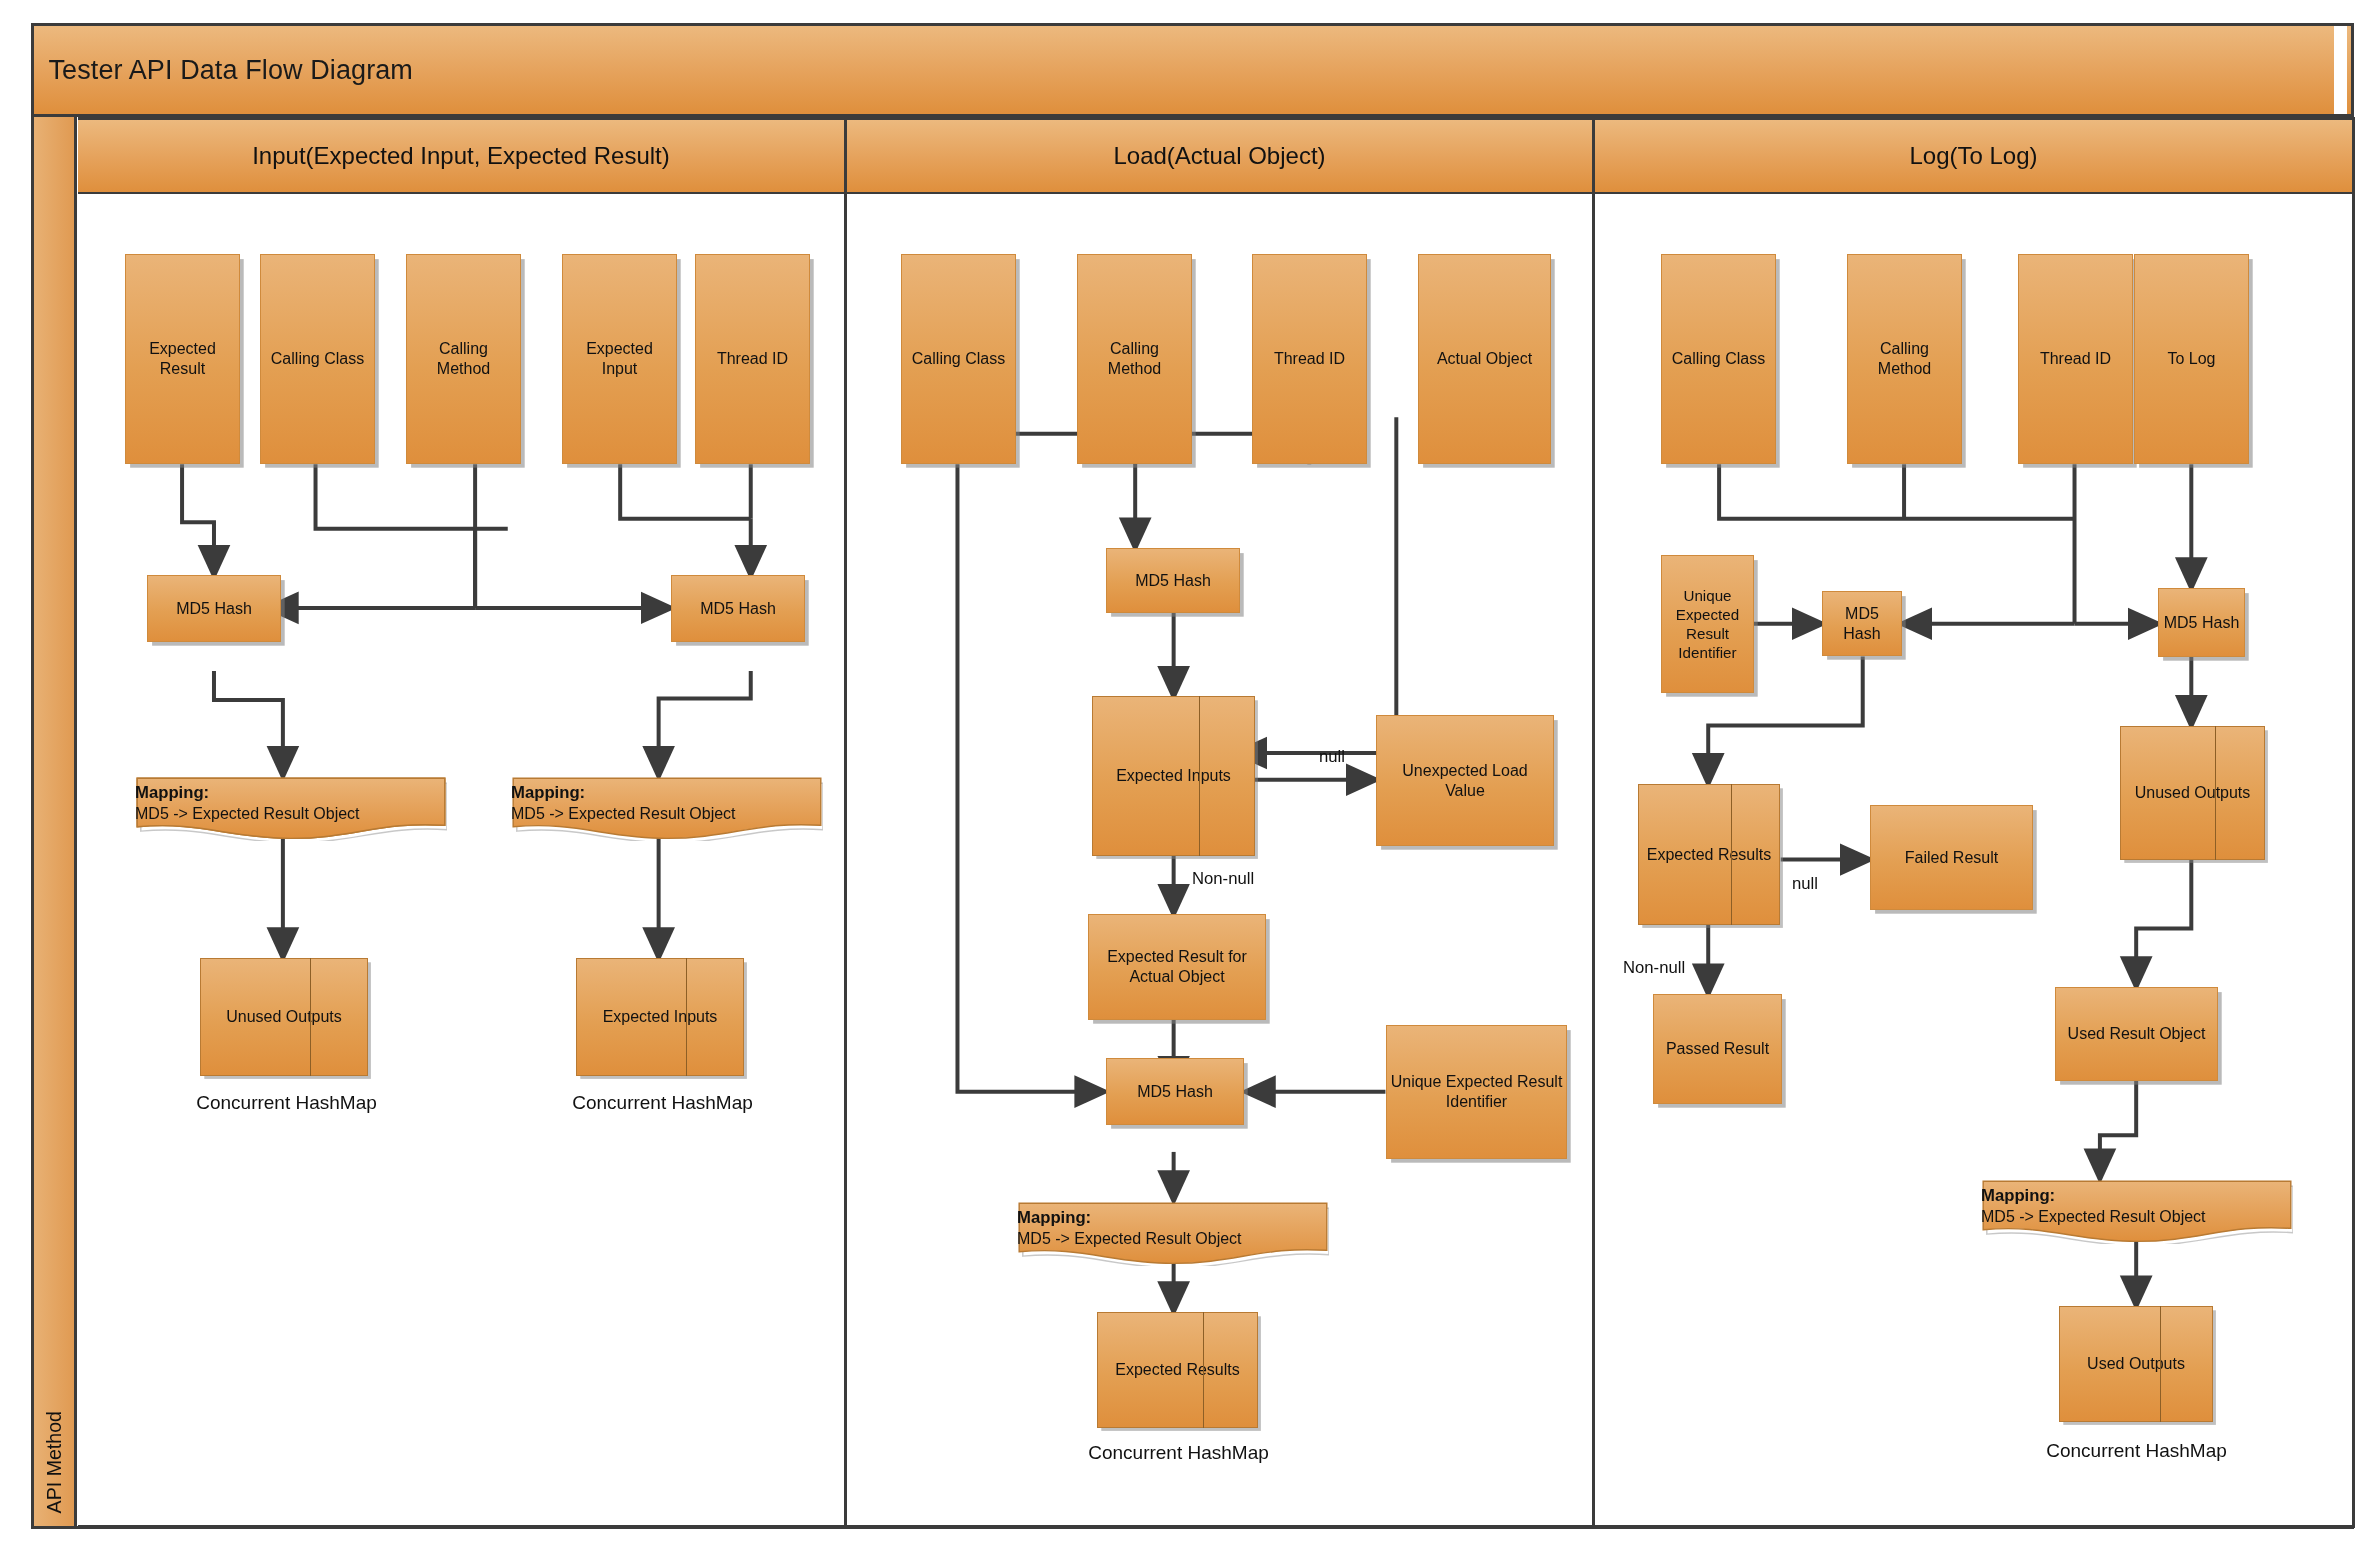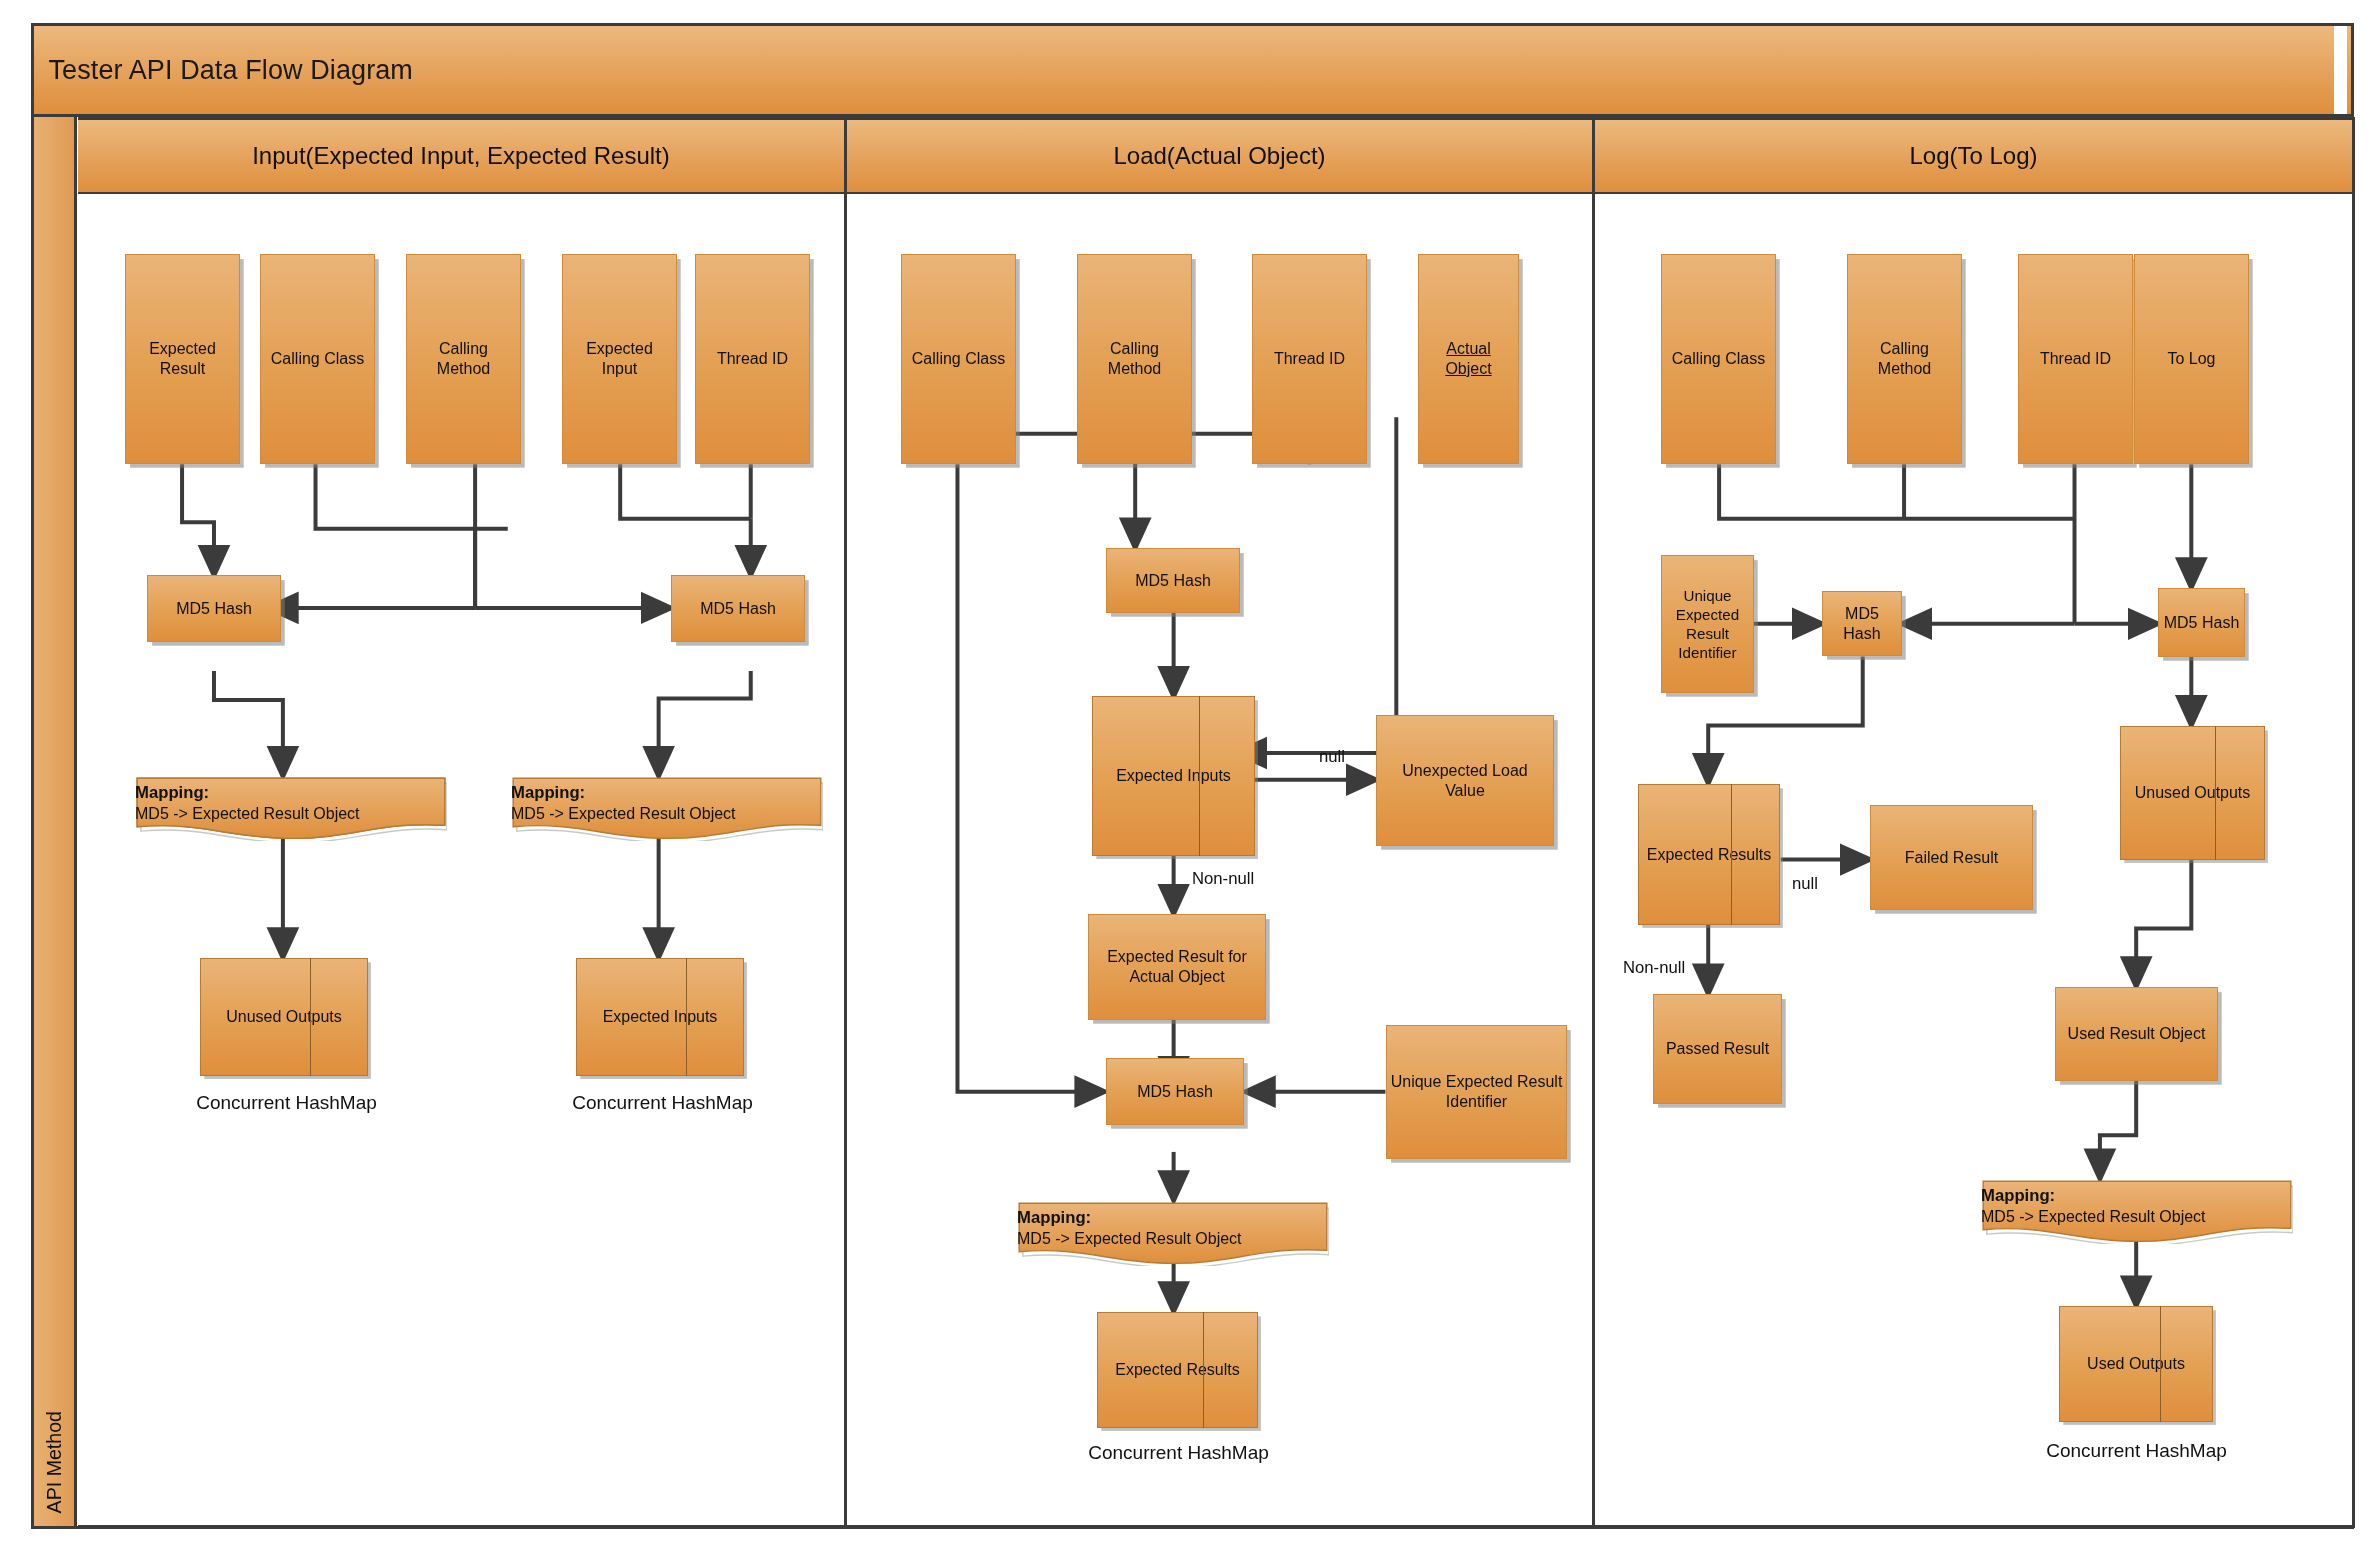--- a/index.html
+++ b/index.html
@@ -229,21 +229,21 @@
 
   <div class="cyl" style="left:200px;top:958px;width:168px;height:118px;">Unused Outputs</div>
   <div class="cap-label" style="left:167px;top:1092px;width:239px;">Concurrent HashMap</div>
 
   <div class="cyl" style="left:576px;top:958px;width:168px;height:118px;">Expected Inputs</div>
   <div class="cap-label" style="left:543px;top:1092px;width:239px;">Concurrent HashMap</div>
 
   <div class="node" style="left:901px;top:254px;width:115px;height:210px;">Calling Class</div>
   <div class="node" style="left:1077px;top:254px;width:115px;height:210px;">Calling Method</div>
   <div class="node" style="left:1252px;top:254px;width:115px;height:210px;">Thread ID</div>
-  <div class="node" style="left:1418px;top:254px;width:101px;height:210px;text-decoration:underline;">Actual Object</div>
+  <div class="node" style="left:1418px;top:254px;width:133px;height:210px;">Actual Object</div>
 
   <div class="node" style="left:1106px;top:548px;width:134px;height:65px;">MD5 Hash</div>
 
   <div class="cyl" style="left:1092px;top:696px;width:163px;height:160px;">Expected Inputs</div>
 
   <div class="node" style="left:1376px;top:715px;width:178px;height:131px;">Unexpected Load Value</div>
 
   <div class="node" style="left:1088px;top:914px;width:178px;height:106px;">Expected Result for Actual Object</div>
 
   <div class="node" style="left:1106px;top:1058px;width:138px;height:67px;">MD5 Hash</div>

